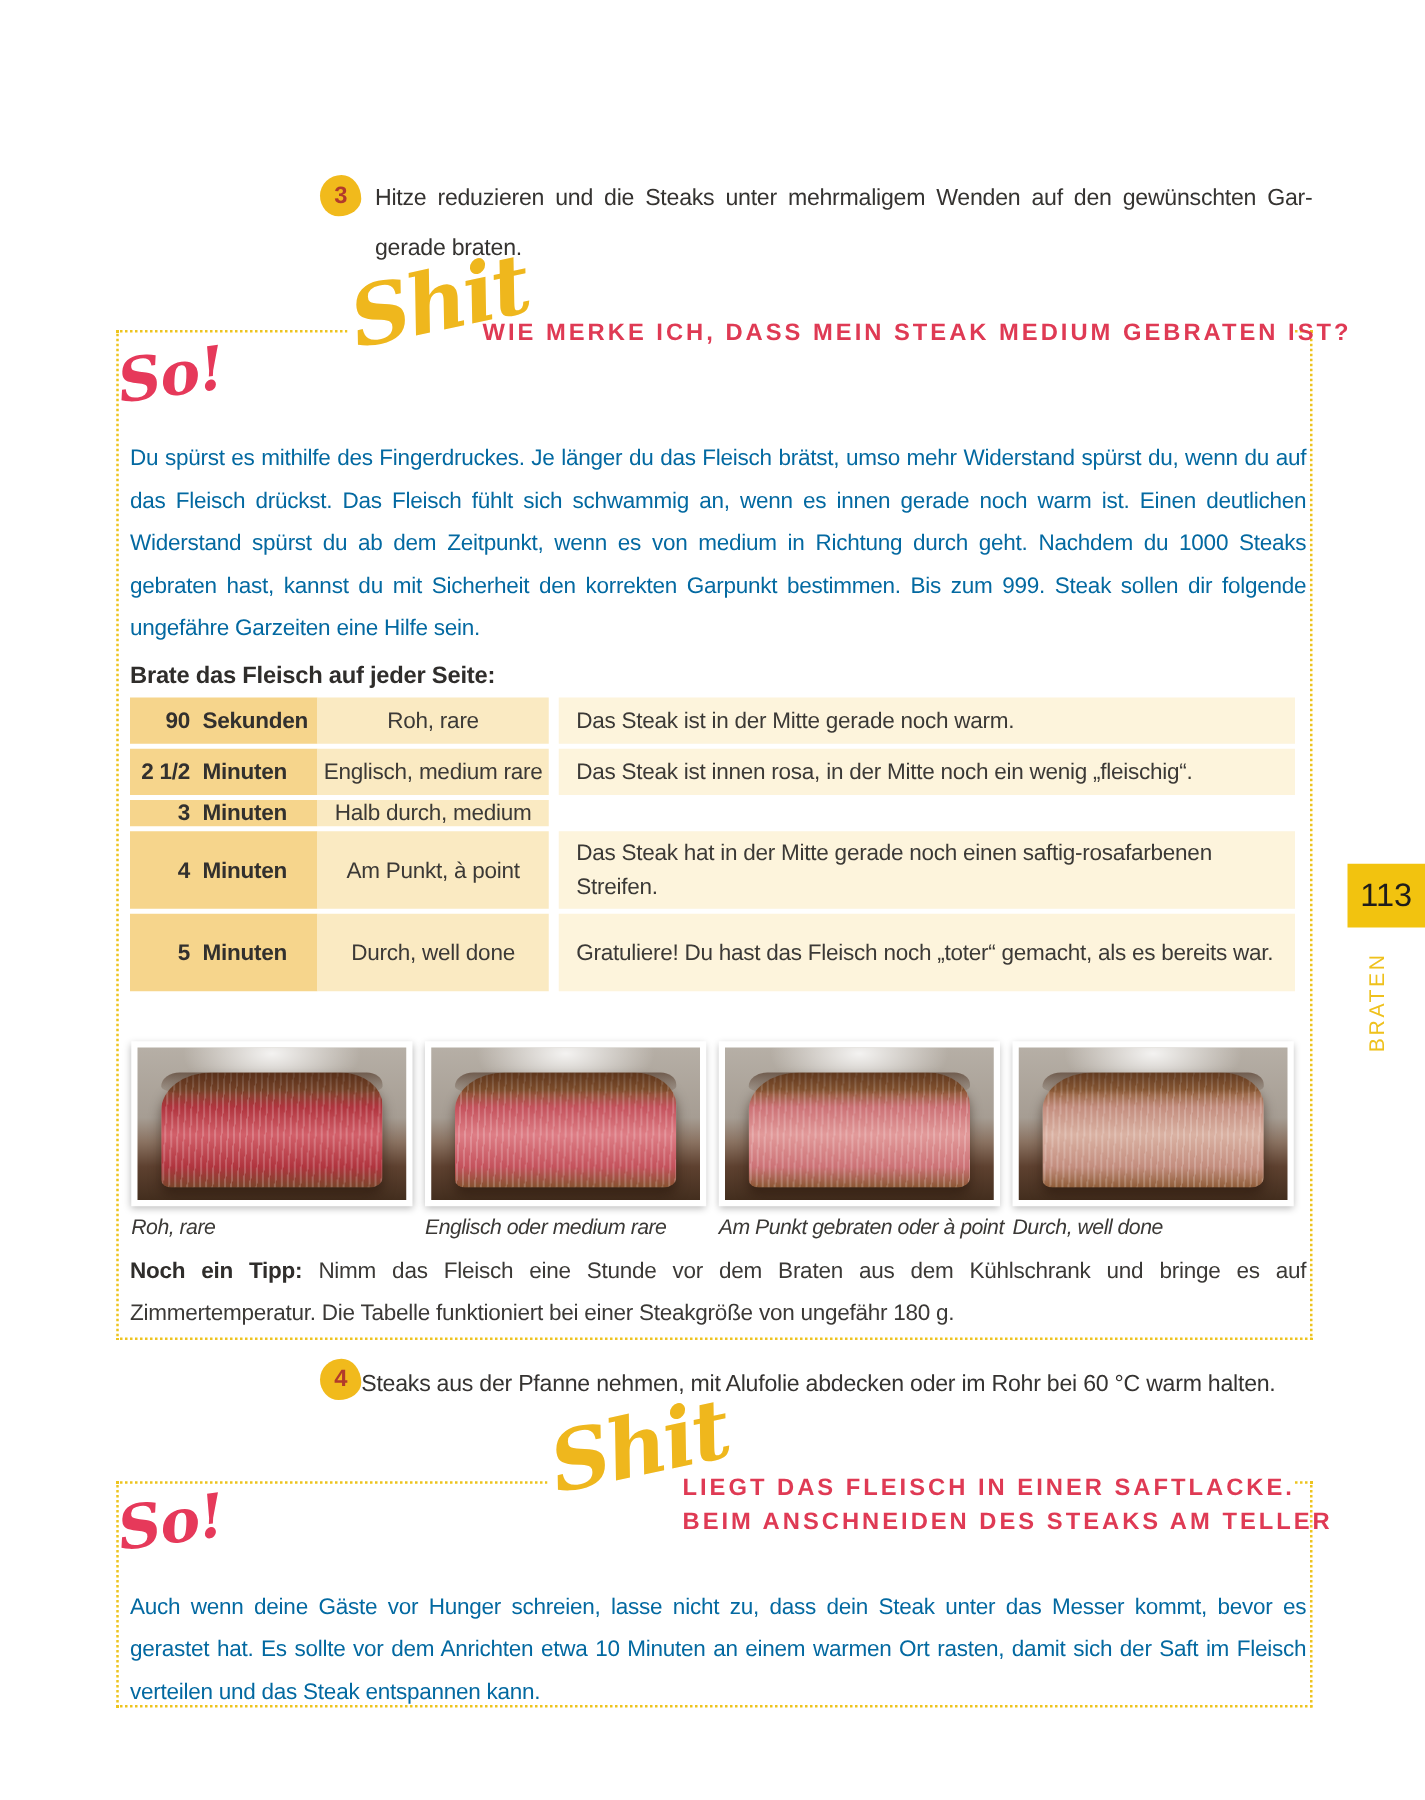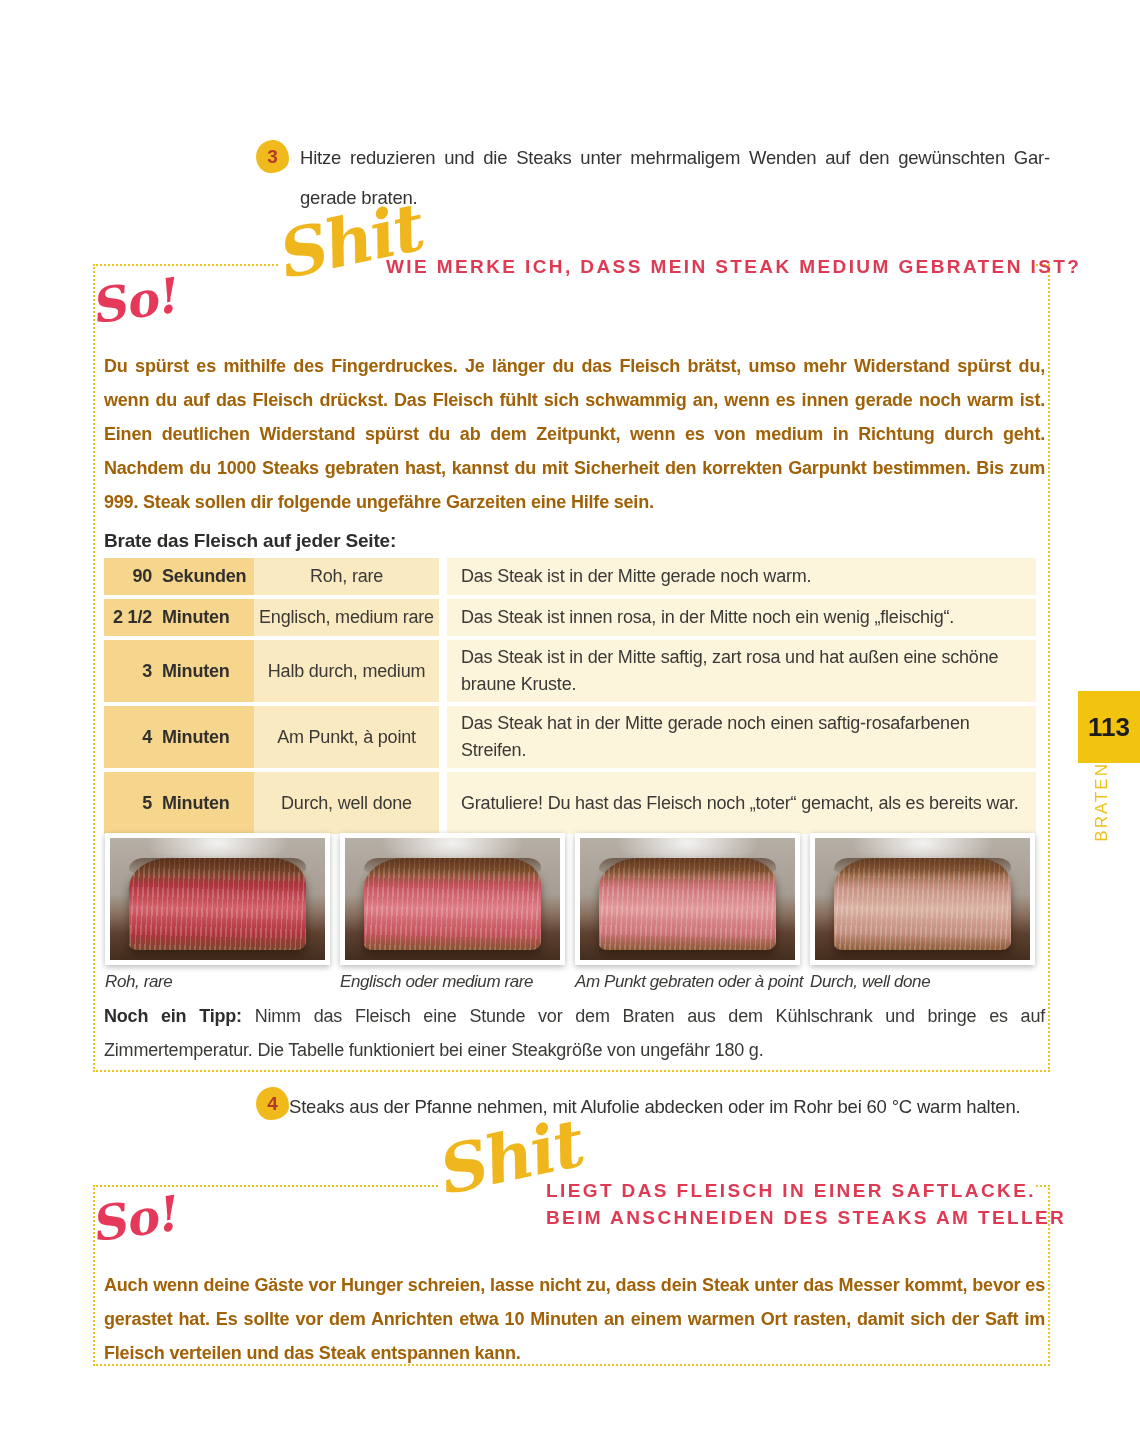--- a/index.html
+++ b/index.html
@@ -29,21 +29,21 @@
   }
   .so-word {
     position:absolute; z-index:3; font-family:"DejaVu Serif", serif; font-style:italic; font-weight:bold;
     color:#e6395a; transform:rotate(-8deg); transform-origin:left bottom; letter-spacing:-1px; line-height:1;
   }
   .red-heading {
     position:absolute; z-index:3; color:#df3a54; font-weight:bold; font-size:19px;
     letter-spacing:2.4px; line-height:27px;
   }
 
-  .body-par { position:absolute; font-size:18px; line-height:34px; text-align:justify; color:#a16207; z-index:2;font-weight:bold; }
+  .body-par { position:absolute; font-size:18px; line-height:34px; text-align:justify; color:#0369a1; z-index:2; }
 
   .table-intro { position:absolute; font-size:19px; font-weight:bold; color:#2f2d2b; z-index:2; }
 
   
   .gtable { position:absolute; width:932px; z-index:2; font-size:18px; }
   .grow { display:flex; align-items:flex-start; margin-bottom:4px; }
   .gc1 { width:150px; background:#f6d58c; align-self:stretch; display:flex; align-items:center; font-weight:bold; color:#32302e; }
   .gc1 .num { width:48px; text-align:right; display:inline-block; }
   .gc1 .unit { margin-left:10px; }
   .gc2 { width:185px; background:#faeac2; align-self:stretch; display:flex; align-items:center; justify-content:center; text-align:center; color:#3b3936; margin-right:8px; }
@@ -68,22 +68,22 @@
   }
   .steak::before { content:""; position:absolute; left:0; top:0; width:100%; height:20%;
     border-radius:40px 34px 50% 50% / 30px 26px 100% 100%;
     background:linear-gradient(180deg, rgba(60,30,12,.55), rgba(60,30,12,0)); }
   .caption { position:absolute; font-size:17px; font-style:italic; color:#3b3936; z-index:2; letter-spacing:-0.4px; }
 
   .note-par { position:absolute; font-size:18px; line-height:34px; text-align:justify; color:#3b3936; z-index:2; }
   .note-label { font-weight:bold; color:#2f2d2b; }
 
   
-  .page-badge { position:absolute; width:62px; height:72px; background:#f2c30f; z-index:2;
-    display:flex; align-items:center; justify-content:center; font-size:26px; font-weight:bold; color:#1f1d1b; letter-spacing:0; }
+  .page-badge { position:absolute; width:62px; height:51px; background:#f2c30f; z-index:2;
+    display:flex; align-items:center; justify-content:center; font-size:26px; font-weight:normal; color:#1f1d1b; letter-spacing:0; }
   .spine-label { position:absolute; writing-mode:vertical-rl; transform:rotate(180deg);
     color:#efc11c; font-size:17px; letter-spacing:2px; z-index:2; }
 </style>
 </head>
 <body>
 
 <div class="page">
 
   <span class="step-badge" style="left:256px; top:140px;">3</span>
   <div class="step-text abs" style="left:300px; top:138px; width:750px;">
@@ -117,21 +117,20 @@
         </div>
       <div class="gc2">Englisch, medium rare</div>
       <div class="gc3">Das Steak ist innen rosa, in der Mitte noch ein wenig „fleischig“.</div>
     </div>
     <div class="grow rtall">
       <div class="gc1">
           <span class="num">3</span>
           <span class="unit">Minuten</span>
         </div>
       <div class="gc2">Halb durch, medium</div>
-      <div class="gc3">Das Steak ist in der Mitte saftig, zart rosa und hat außen eine schöne braune Kruste.</div>
     </div>
     <div class="grow rtall">
       <div class="gc1">
           <span class="num">4</span>
           <span class="unit">Minuten</span>
         </div>
       <div class="gc2">Am Punkt, à point</div>
       <div class="gc3">Das Steak hat in der Mitte gerade noch einen saftig-rosafarbenen Streifen.</div>
     </div>
     <div class="grow rtall">

